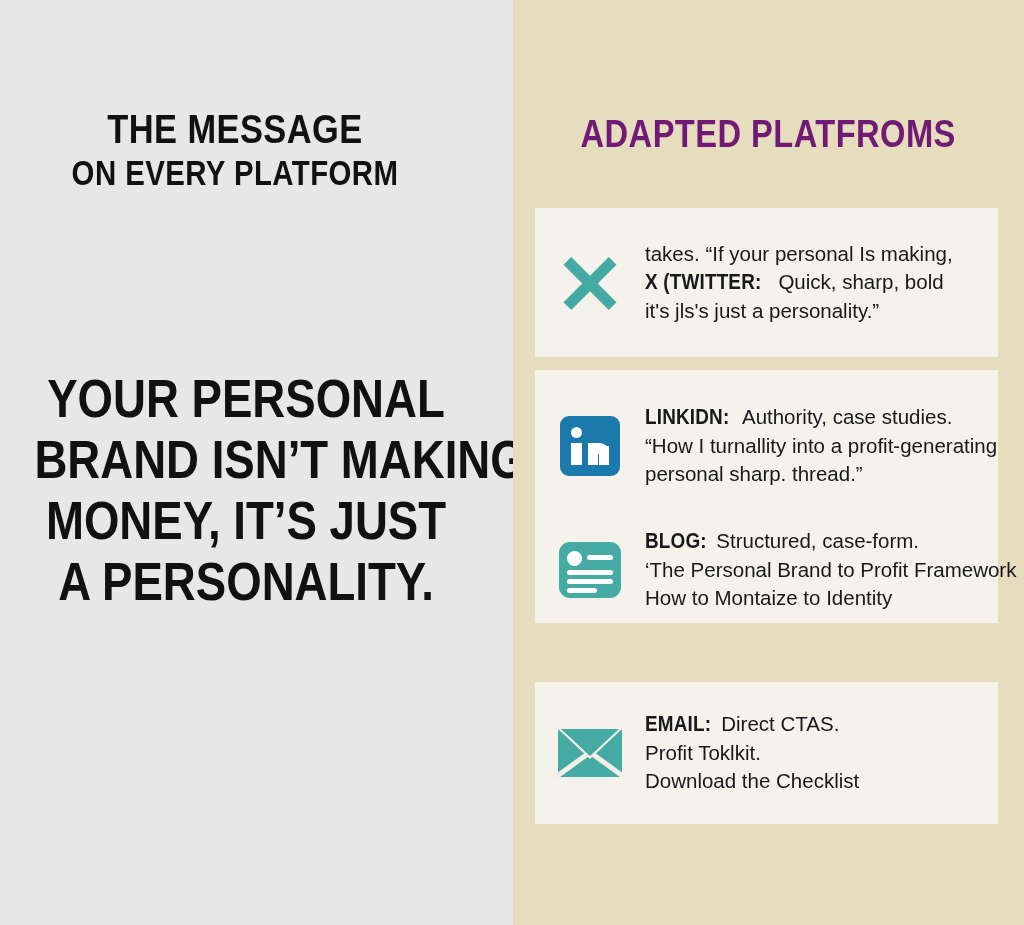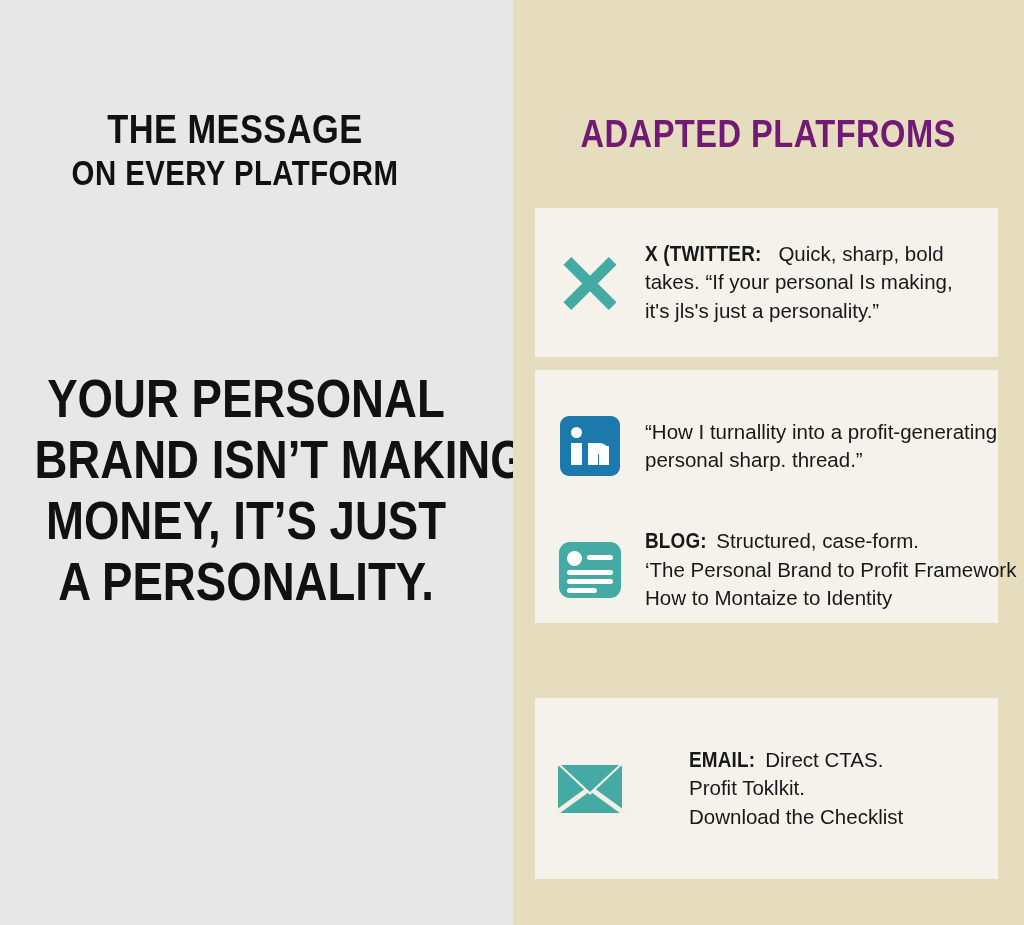--- a/index.html
+++ b/index.html
@@ -121,21 +121,21 @@
     background: #f4f2ea;
     display: flex;
     align-items: center;
     box-sizing: border-box;
     padding-left: 14px;
     overflow: visible;
   }
   .card-1 { top: 0px;   height: 149px; }
   .card-2 { top: 162px; height: 152px; }
   .card-3 { top: 309px; height: 106px; }
-  .card-4 { top: 490px; height: 181px; gap: 44px; }
+  .card-4 { top: 474px; height: 142px; }
 
   .card-icon {
     flex: 0 0 82px;
     width: 82px;
     height: 82px;
     display: flex;
     align-items: center;
     justify-content: center;
   }
 
@@ -336,37 +336,38 @@
     <div class="cards">
 
       <div class="card card-1">
         <div class="card-icon">
           <div class="x-mark">
             <i></i>
               <i></i>
           </div>
         </div>
         <div class="card-text">
+          <span class="ln">takes.  “If your personal Is making,</span>
           <span class="ln"><span class="lbl">X (TWITTER:</span><span>Quick, sharp, bold</span></span>
-          <span class="ln">takes.  “If your personal Is making,</span>
           <span class="ln">it's jls's just a personality.”</span>
         </div>
       </div>
 
       <div class="card card-2">
         <div class="card-icon">
           <div class="li-badge">
             <span class="dot"></span>
             <span class="stem"></span>
             <span class="n-arm"></span>
             <span class="n-stem"></span>
             <span class="n-leg"></span>
           </div>
         </div>
         <div class="card-text">
+          <span class="ln"><span class="lbl">LINKIDN:</span><span>Authority, case studies.</span></span>
           <span class="ln">“How I turnallity into a profit-generating</span>
           <span class="ln">personal sharp. thread.”</span>
         </div>
       </div>
 
       <div class="card card-3">
         <div class="card-icon">
           <div class="blog-card">
             <span class="avatar"></span>
             <span class="bar bar-a"></span>

